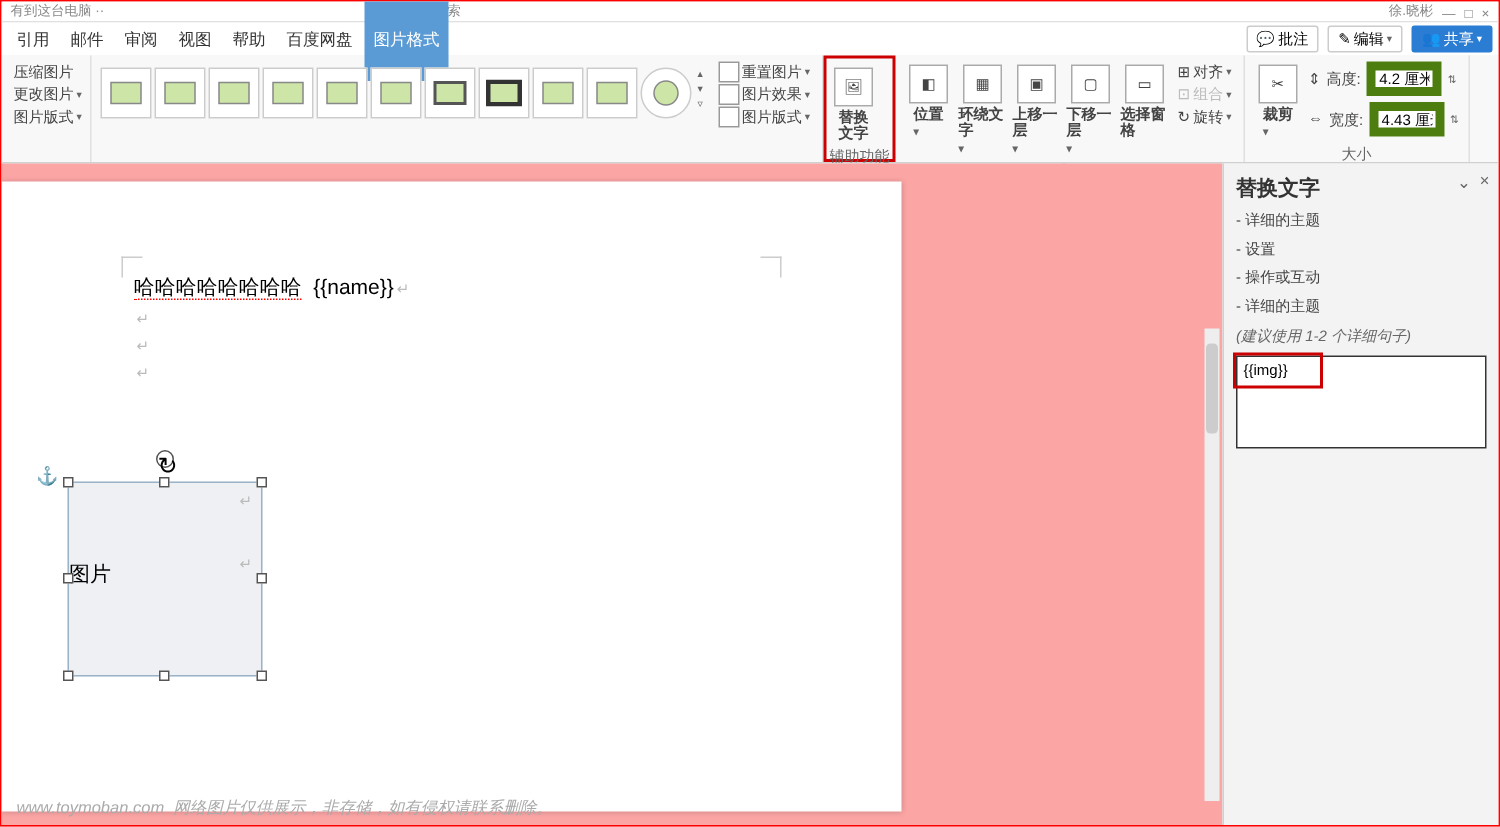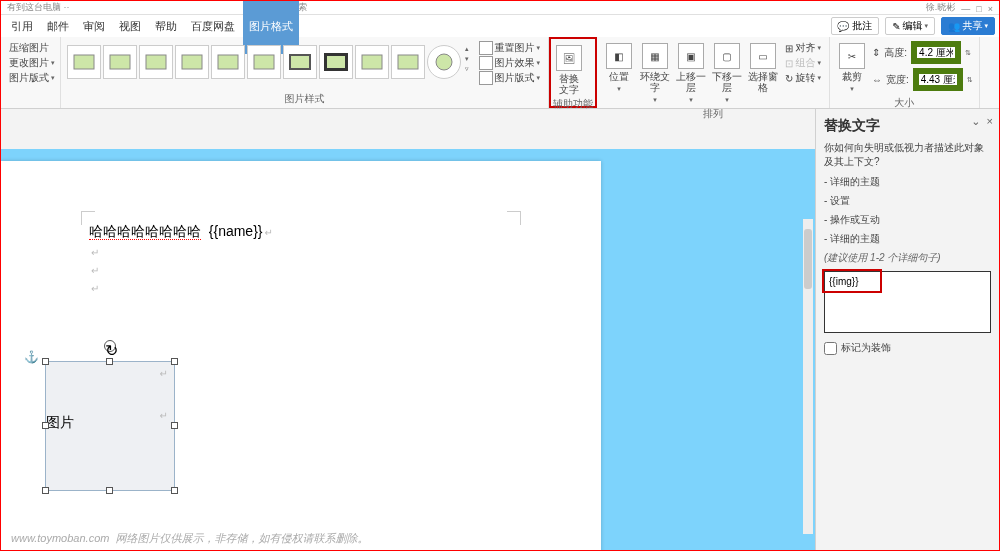--- a/index.html
+++ b/index.html
@@ -26,29 +26,29 @@
   
   .style-thumbs { display:flex; gap:2px; align-items:center;}
   .thumb { width:34px; height:34px; border:1px solid #ccc; background:#fff; display:flex; align-items:center; justify-content:center; margin-top:6px;}
   .thumb svg { width:24px; height:18px;}
   .thumb.round { border-radius:50%; width:34px; height:34px;}
   
   .mini-ico { width:14px; height:14px; border:1px solid #999; background:#fff; display:inline-block;}
   
   .big-btn { width:32px; display:flex; flex-direction:column; align-items:center; gap:2px; padding-top:4px;}
   .big-btn .ico { width:26px; height:26px; border:1px solid #aaa; background:#fff; display:flex; align-items:center; justify-content:center;}
-  .big-btn .lbl { font-size:10px; text-align:center; line-height:11px;}
+  .big-btn .lbl { font-size:10px; line-height:11px;font-weight:bold;}
   .alt-highlight { border:2px solid #c00; padding:1px;}
   
   .size-group { font-size:10px; }
   .size-row { display:flex; align-items:center; gap:4px; margin:2px 0;}
   .size-row input { width:50px; font-size:10px; border:6px solid #4d7c0f; padding:0 2px;}
   
   .workspace { position:absolute; top:108px; left:0; right:0; bottom:0; display:flex; }
-  .doc-area { flex:1; background:#7dd3fc; overflow:hidden; position:relative;margin-top:40px;}
+  .doc-area { flex:1; background:#fca5a5; overflow:hidden; position:relative;}
   .page { position:absolute; left:0; top:12px; width:600px; background:#fff; min-height:420px; box-shadow:0 0 4px rgba(0,0,0,.2);}
   .page-inner { padding:60px 20px 20px 88px; font-size:14px; font-family:"SimSun",serif;}
   .para { margin:2px 0; }
   .ret { color:#bbb; font-size:10px; margin-left:2px;}
   .wavy { border-bottom:1px dotted red;}
   
   .img-box { position:absolute; left:44px; top:200px; width:130px; height:130px; background:#eef0f3; border:1px solid #9bb3c9;}
   .img-box .lbl { position:absolute; left:0; right:0; top:52px; font-size:14px; font-family:"SimSun";}
   .handle { width:7px; height:7px; background:#fff; border:1px solid #555; position:absolute;}
   .h-tl{top:-4px;left:-4px} .h-tm{top:-4px;left:50%;margin-left:-4px} .h-tr{top:-4px;right:-4px}
@@ -199,21 +199,20 @@
             <span>图片效果</span>
             <span class="tri">▾</span>
           </div>
         <div>
             <span class="mini-ico"></span>
             <span>图片版式</span>
             <span class="tri">▾</span>
           </div>
       </div>
     </div>
-    <div class="group-label">图片样式</div>
   </div>
 
   <div class="group alt-highlight" style="padding:2px 2px">
     <div class="big-btn">
       <div class="ico">🖼</div>
       <div class="lbl"><span>替换</span><br><span>文字</span></div>
     </div>
     <div class="group-label">辅助功能</div>
   </div>
 
@@ -305,32 +304,27 @@
   <div class="scrollbar-v">
       <div class="th"></div>
     </div>
 
   <div class="alt-pane">
     <div class="close">
       <span>⌄</span>
       <span>×</span>
     </div>
     <h3>替换文字</h3>
-    <div class="desc">你如何向失明或低视力者描述此对象及其上下文?</div>
     <div class="bullet">- 详细的主题</div>
     <div class="bullet">- 设置</div>
     <div class="bullet">- 操作或互动</div>
     <div class="bullet">- 详细的主题</div>
     <div class="hint">(建议使用 1-2 个详细句子)</div>
     <div style="position:relative">
       <textarea style="">{{img}}</textarea>
       <div class="alt-hl" style="left:-2px;top:-2px;width:60px;height:24px"></div>
     </div>
-    <label>
-        <input type="checkbox" style=""> 
-        <span>标记为装饰</span>
-      </label>
   </div>
 </div>
 
 <div class="footer">
   <span>www.toymoban.com</span>&nbsp;&nbsp;<span>网络图片仅供展示，非存储，如有侵权请联系删除。</span>
 </div>
 
 </body></html>

